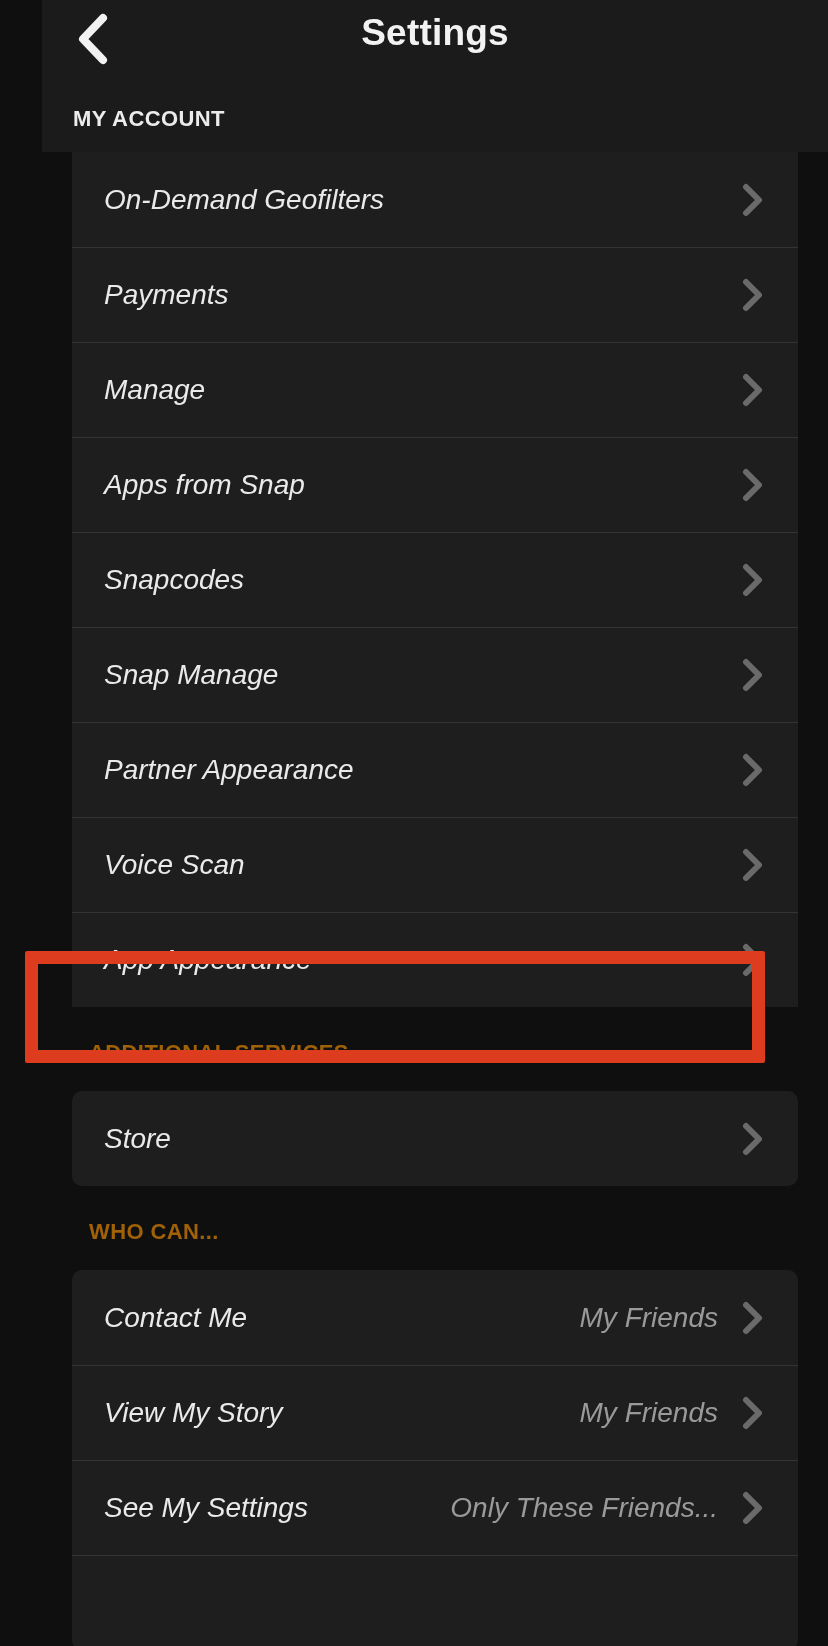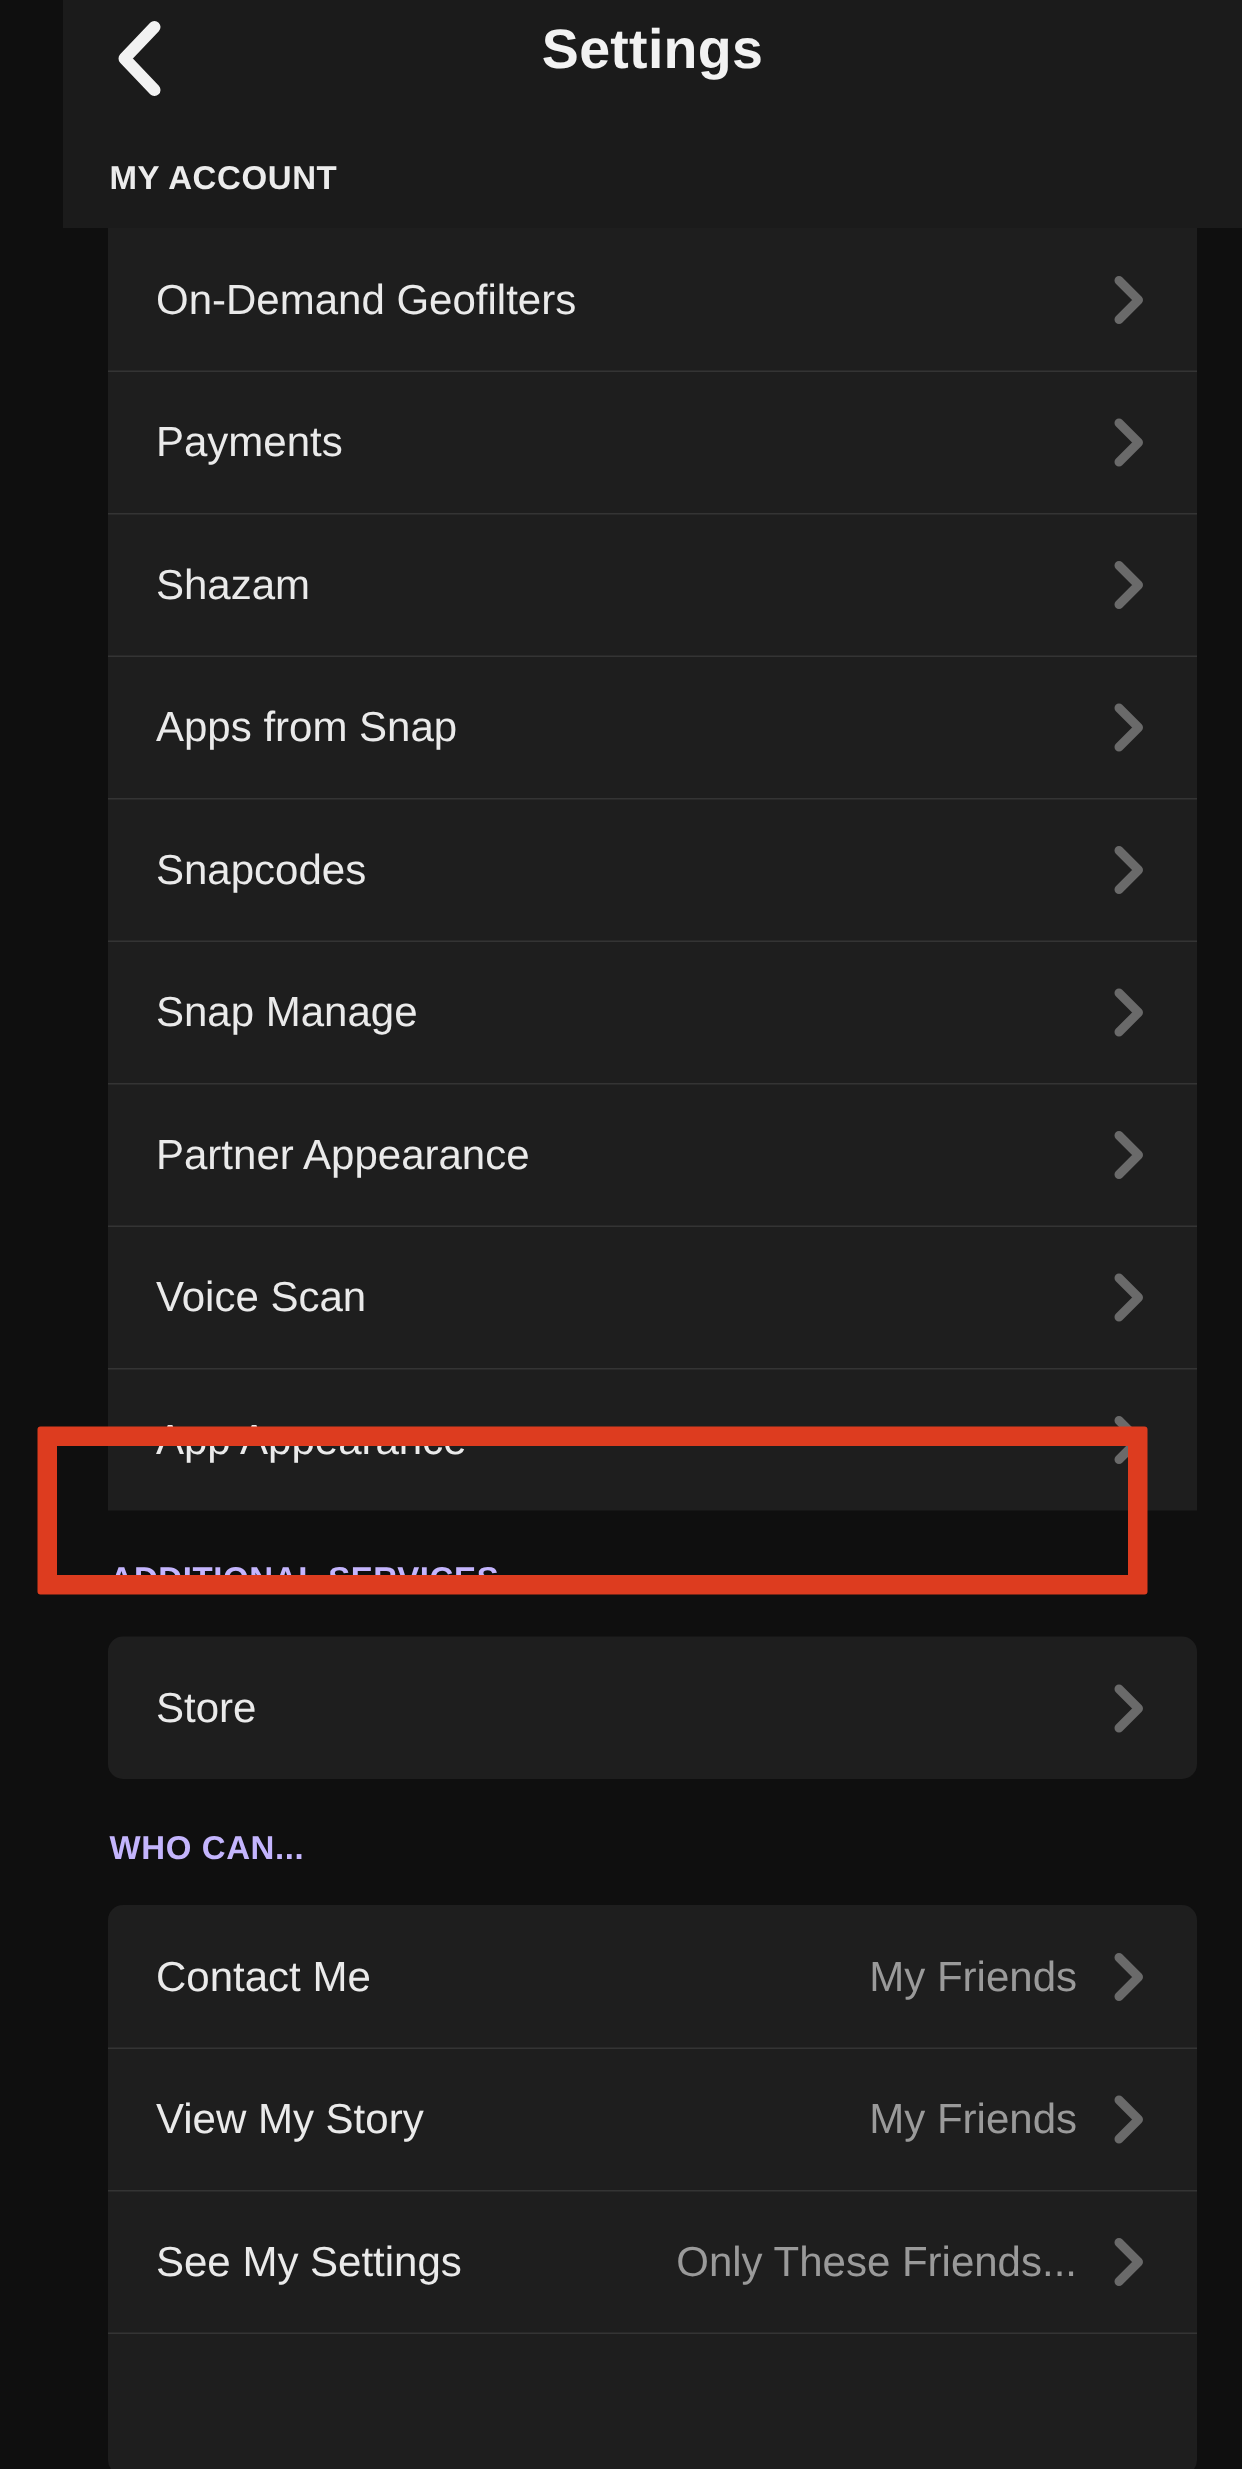--- a/index.html
+++ b/index.html
@@ -57,20 +57,21 @@
   }
   .card.rounded { border-radius: 10px; }
   .card.clipped-top { border-radius: 0; }
 
   .row {
     position: relative;
     height: 95px;
     display: flex;
     align-items: center;
     padding: 0 32px 0 32px;
+    font-style: italic;
   }
   .row + .row::before {
     content: "";
     position: absolute;
     left: 0; right: 0; top: 0;
     height: 1px;
     background: #343434;
   }
   .row-label {
     font-size: 28px;
@@ -87,23 +88,24 @@
   .chev {
     width: 26px; height: 30px;
     flex: 0 0 auto;
     display: flex; align-items: center; justify-content: center;
   }
   .chev svg { display: block; }
 
   .section-label {
     font-size: 22px;
     font-weight: bold;
-    color: #c4b5fd;
+    color: #a16207;
     letter-spacing: 0.4px;
     padding: 0 0 0 31px;
+    margin-left: 16px;
   }
 
   
   .gap-after-card { height: 33px; }
   .gap-after-label { height: 25px; }
 
   
   .highlight-box {
     position: absolute;
     left: 25px;
@@ -151,21 +153,21 @@
         <span class="row-label">Payments</span>
         <span class="row-spacer"></span>
         <span class="chev">
           <svg width="22" height="34" viewBox="0 0 22 34" aria-hidden="true">
             <path d="M4 4 L17 17 L4 30" fill="none" stroke="#6a6a6a" stroke-width="6" stroke-linecap="round" stroke-linejoin="round"></path>
           </svg>
         </span>
       </div>
 
       <div class="row">
-        <span class="row-label">Shazam</span>
+        <span class="row-label">Manage</span>
         <span class="row-spacer"></span>
         <span class="chev">
           <svg width="22" height="34" viewBox="0 0 22 34" aria-hidden="true">
             <path d="M4 4 L17 17 L4 30" fill="none" stroke="#6a6a6a" stroke-width="6" stroke-linecap="round" stroke-linejoin="round"></path>
           </svg>
         </span>
       </div>
 
       <div class="row">
         <span class="row-label">Apps from Snap</span>

